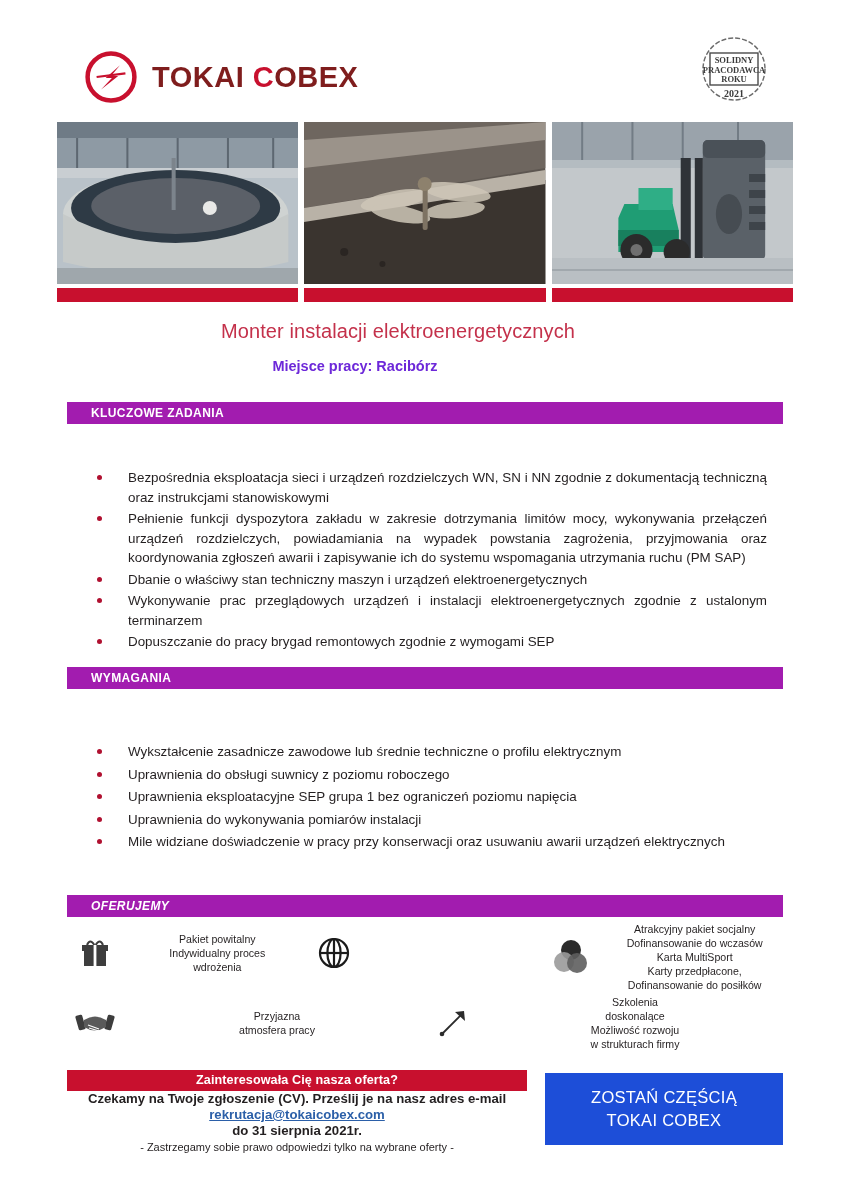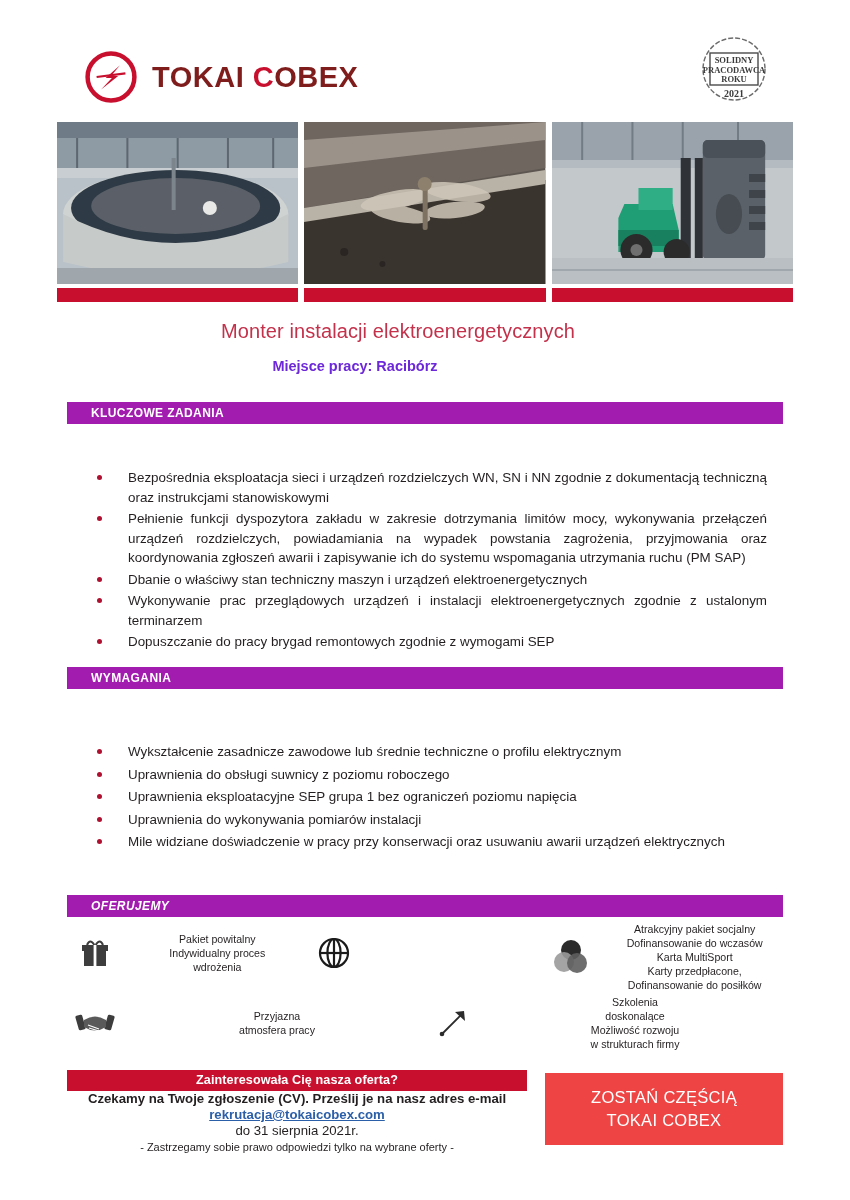--- a/index.html
+++ b/index.html
@@ -215,37 +215,37 @@
   .footer-email {
     font-size: 13.2px;
     font-weight: bold;
     color: #2b5fa8;
     text-decoration: underline;
     display: block;
     margin-top: 1px;
   }
   .footer-date {
     font-size: 13.2px;
-    font-weight: normal;
+    font-weight: bold;
     color: #231f20;
     margin-top: 1px;
   }
   .footer-note {
     font-size: 11px;
     color: #231f20;
     margin-top: 3px;
   }
 
   .cta-box {
     position: absolute;
     left: 545px;
     top: 1073px;
     width: 238px;
     height: 72px;
-    background: #ef4444;
+    background: #1d4ed8;
     color: #ffffff;
     display: flex;
     flex-direction: column;
     align-items: center;
     justify-content: center;
     font-size: 16.5px;
     line-height: 23px;
     letter-spacing: 0.3px;
   }
 </style>

